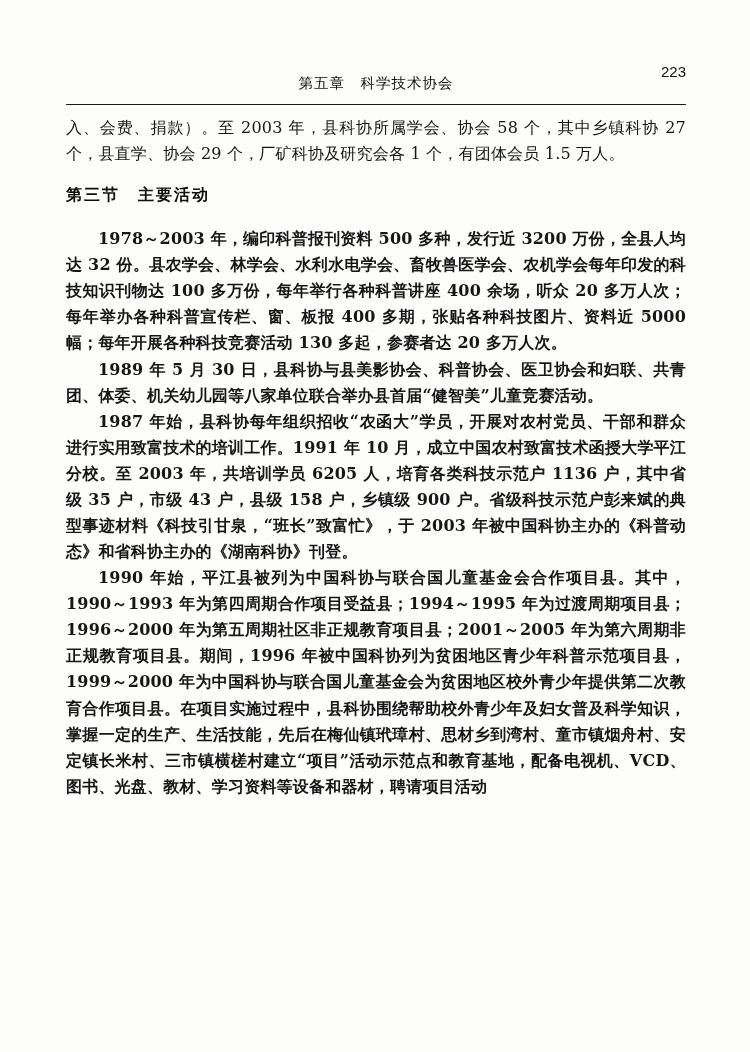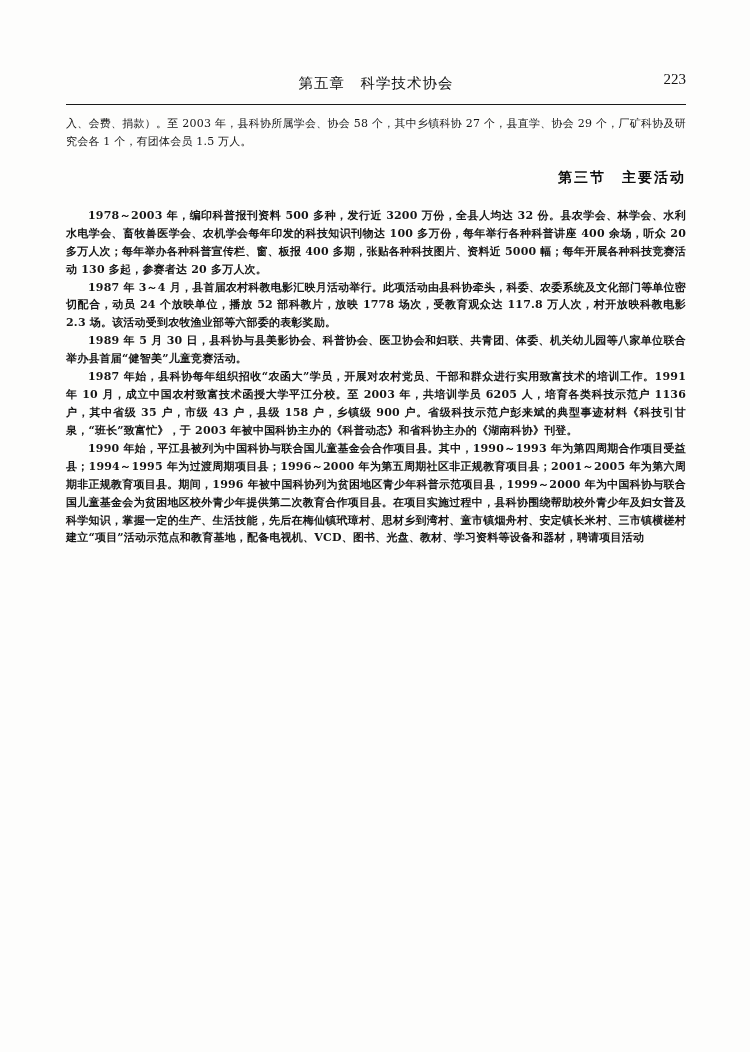--- a/index.html
+++ b/index.html
@@ -37,47 +37,47 @@
   }
   .header-title {
     font-size: 14.5px;
     letter-spacing: 1px;
     color: #111;
     white-space: pre;
   }
   .page-number {
     position: absolute;
     right: 0;
-    bottom: 12px;
+    bottom: 20px;
     font-size: 15px;
-    font-family: Liberation Serif, serif;
+    font-family: Liberation Sans, sans-serif;
     color: #111;
   }
   .header-rule {
     border: none;
     border-top: 1.2px solid #1a1a1a;
     margin: 4px 0 10px 0;
     height: 0;
   }
   .body-text p {
     margin: 0;
-    font-size: 11px;
+    font-size: 16px;
     line-height: 1.63;
     text-align: justify;
     text-justify: inter-ideograph;
     letter-spacing: 0.2px;
     color: #161616;
   }
   .indent {
     text-indent: 2em;
     font-weight: bold;
   }
   .section-heading {
-    text-align: right;
-    font-size: 14px;
+    text-align: left;
+    font-size: 16px;
     font-weight: bold;
     letter-spacing: 2px;
     margin: 18px 0 20px 0;
     color: #0d0d0d;
     white-space: pre;
   }
   .noindent {
     text-indent: 0;
   }
 </style>
@@ -93,20 +93,19 @@
     </div>
     <hr class="header-rule">
 
     <div class="body-text">
 
       <p class="noindent">入、会费、捐款）。至 2003 年，县科协所属学会、协会 58 个，其中乡镇科协 27 个，县直学、协会 29 个，厂矿科协及研究会各 1 个，有团体会员 1.5 万人。</p>
 
       <h2 class="section-heading">第三节　主要活动</h2>
 
       <p class="indent">1978～2003 年，编印科普报刊资料 500 多种，发行近 3200 万份，全县人均达 32 份。县农学会、林学会、水利水电学会、畜牧兽医学会、农机学会每年印发的科技知识刊物达 100 多万份，每年举行各种科普讲座 400 余场，听众 20 多万人次；每年举办各种科普宣传栏、窗、板报 400 多期，张贴各种科技图片、资料近 5000 幅；每年开展各种科技竞赛活动 130 多起，参赛者达 20 多万人次。</p>
-      <p class="indent">1987 年 3～4 月，县首届农村科教电影汇映月活动举行。此项活动由县科协牵头，科委、农委系统及文化部门等单位密切配合，动员 24 个放映单位，播放 52 部科教片，放映 1778 场次，受教育观众达 117.8 万人次，村开放映科教电影 2.3 场。该活动受到农牧渔业部等六部委的表彰奖励。</p>
       <p class="indent">1989 年 5 月 30 日，县科协与县美影协会、科普协会、医卫协会和妇联、共青团、体委、机关幼儿园等八家单位联合举办县首届“健智美”儿童竞赛活动。</p>
       <p class="indent">1987 年始，县科协每年组织招收“农函大”学员，开展对农村党员、干部和群众进行实用致富技术的培训工作。1991 年 10 月，成立中国农村致富技术函授大学平江分校。至 2003 年，共培训学员 6205 人，培育各类科技示范户 1136 户，其中省级 35 户，市级 43 户，县级 158 户，乡镇级 900 户。省级科技示范户彭来斌的典型事迹材料《科技引甘泉，“班长”致富忙》，于 2003 年被中国科协主办的《科普动态》和省科协主办的《湖南科协》刊登。</p>
       <p class="indent">1990 年始，平江县被列为中国科协与联合国儿童基金会合作项目县。其中，1990～1993 年为第四周期合作项目受益县；1994～1995 年为过渡周期项目县；1996～2000 年为第五周期社区非正规教育项目县；2001～2005 年为第六周期非正规教育项目县。期间，1996 年被中国科协列为贫困地区青少年科普示范项目县，1999～2000 年为中国科协与联合国儿童基金会为贫困地区校外青少年提供第二次教育合作项目县。在项目实施过程中，县科协围绕帮助校外青少年及妇女普及科学知识，掌握一定的生产、生活技能，先后在梅仙镇玳璋村、思材乡到湾村、童市镇烟舟村、安定镇长米村、三市镇横槎村建立“项目”活动示范点和教育基地，配备电视机、VCD、图书、光盘、教材、学习资料等设备和器材，聘请项目活动</p>
 
     </div>
   </div>
 </div>
 
 </body></html>

